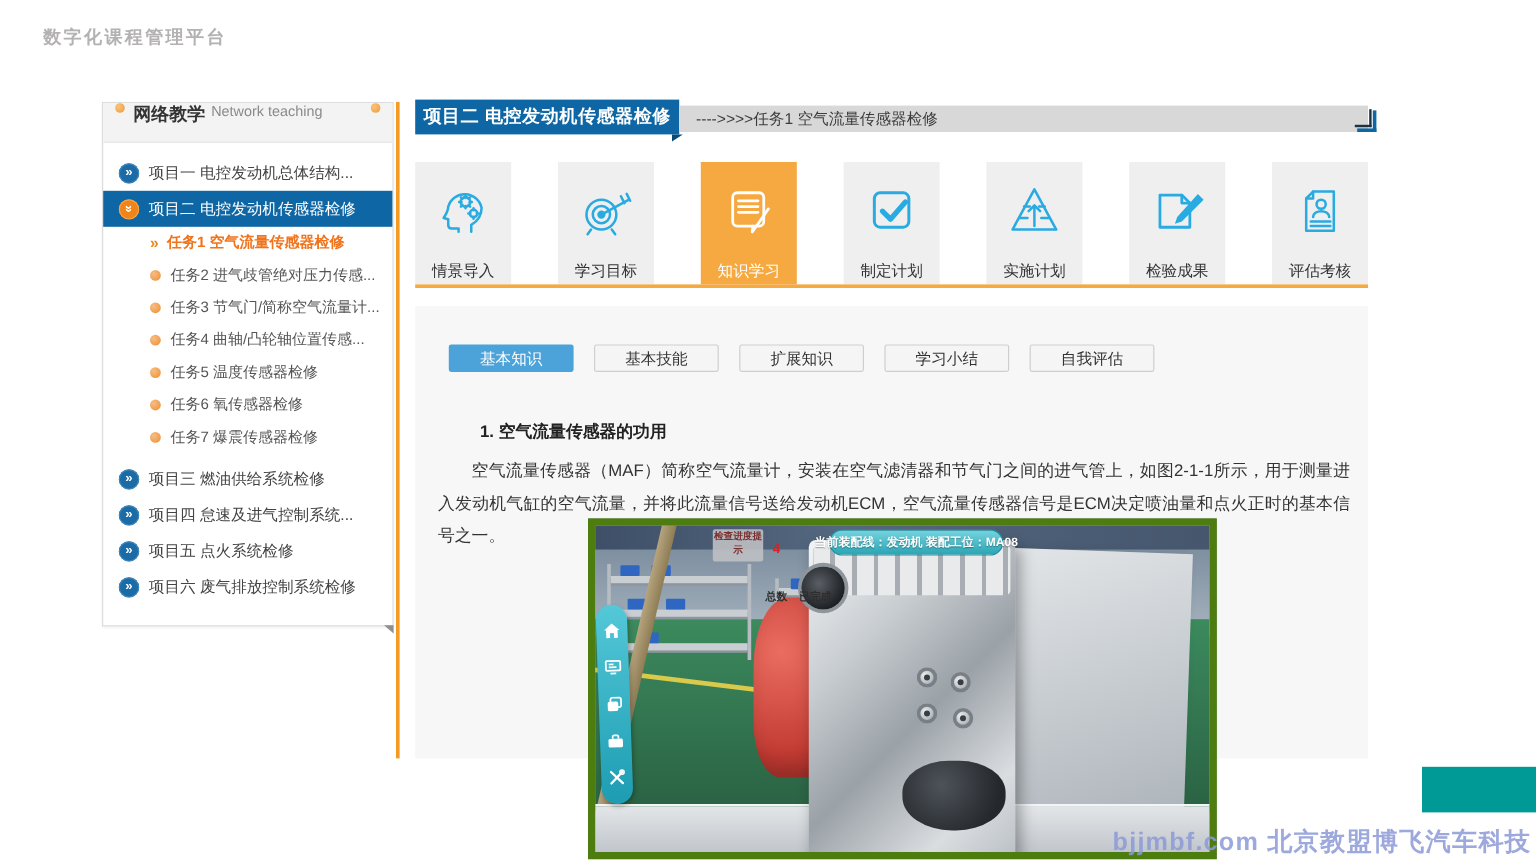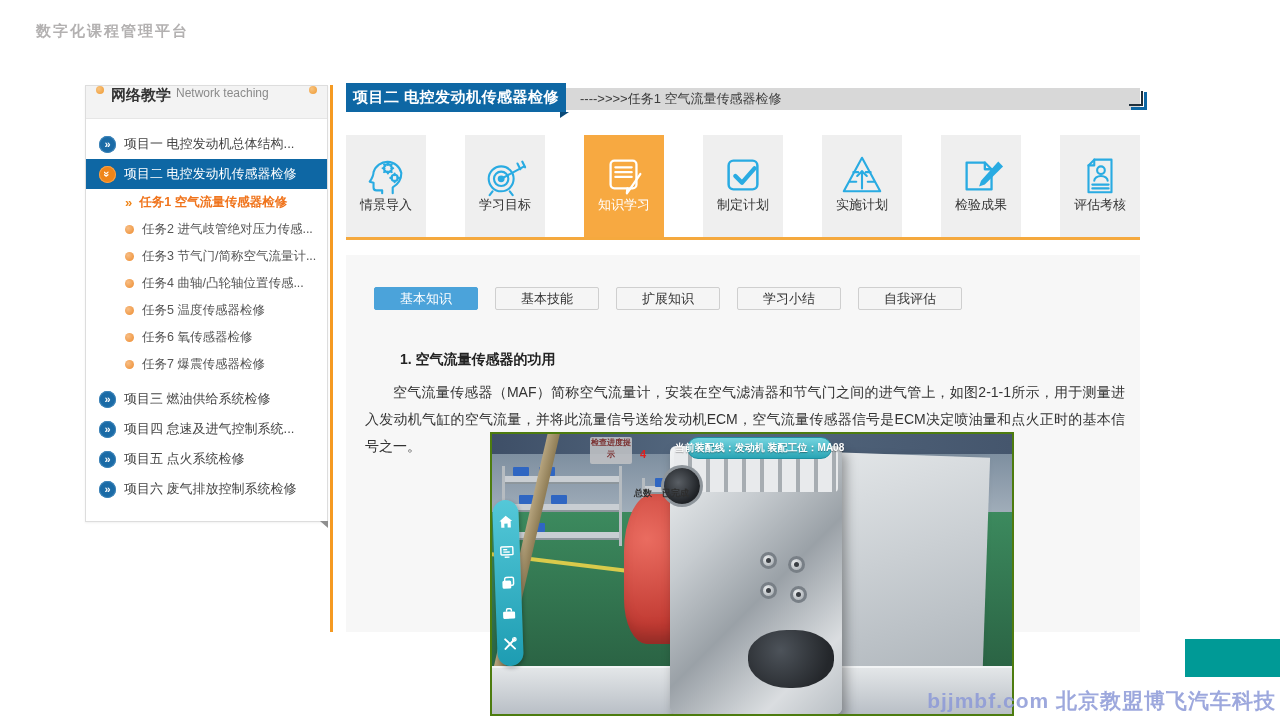--- a/index.html
+++ b/index.html
@@ -52,21 +52,21 @@
     font-size:13px; color:#3c3c3c; }
   .corner-bracket { position:absolute; left:1131px; top:92px; width:16px; height:18px;
     border-right:3px solid #0e67a4; border-bottom:3px solid #0e67a4; }
   .corner-bracket::before { content:""; position:absolute; right:1px; bottom:1px; width:12px;
     height:13px; border-right:2px solid #20303c; border-bottom:2px solid #20303c; }
 
   
   .steps { position:absolute; left:346px; top:135px; width:794px; height:102px; }
   .step { position:absolute; top:0; width:80px; height:102px; background:#efefef;
     display:flex; flex-direction:column; align-items:center; justify-content:flex-end;
-    padding-bottom:23px; cursor:pointer; }
+    padding-bottom:2px; cursor:pointer; }
   .step .ic { position:absolute; top:12px; left:50%; transform:translateX(-50%); width:52px; height:56px;
     display:flex; align-items:center; justify-content:center; }
   .step .ic svg { stroke:#29abe2; }
   .step .ic svg .fillp { fill:#29abe2; }
   .step-label { font-size:13px; color:#333; }
   .step.active { background:#f7a941; }
   .step.active .ic svg { stroke:#fff; }
   .step.active .step-label { color:#fff; }
   .steps-underline { position:absolute; left:346px; top:237px; width:794px; height:3px; background:#f5a93e; }
 
@@ -75,21 +75,21 @@
   .tab-btn { position:absolute; top:32px; width:104px; height:23px; font-size:13px; color:#333;
     background:#f5f5f5; border:1px solid #cfcfcf; border-radius:2px;
     display:flex; align-items:center; justify-content:center; cursor:pointer; }
   .tab-btn.active { background:#4ba3da; border-color:#4ba3da; color:#fff; }
   .content-heading { position:absolute; left:54px; top:96px; font-size:14px; font-weight:bold; color:#222; }
   .content-paragraph { position:absolute; left:19px; top:124px; width:760px; font-size:14px;
     line-height:27px; color:#333; text-indent:2em; text-align:justify; }
 
   
   .figure { position:absolute; left:490px; top:432px; width:524px; height:284px;
-    border:2px solid #4d7c0f; background:#8fa0ae; overflow:hidden; z-index:5; }
+    border:6px solid #4d7c0f; background:#8fa0ae; overflow:hidden; z-index:5; }
   .fig-abs { position:absolute; }
   .sc-topstrip { left:0; top:0; width:100%; height:20px; background:linear-gradient(90deg,#3e4f67,#54687f 40%,#45566d); }
   .sc-wall { left:0; top:20px; width:100%; height:72px; background:linear-gradient(#7e8fa0,#a8b4bf); }
   .sc-floor { left:0; top:78px; width:100%; height:160px; background:linear-gradient(#3c8a5e,#2a6243); }
   .sc-walkway { left:0; top:232px; width:100%; height:48px; background:linear-gradient(#e3e6e8,#b9bfc6); border-top:2px solid #f2f4f5; }
   .sc-yellowline { left:-6px; top:128px; width:170px; height:4px; background:#d9ca4b; transform:rotate(7deg); }
   
   .rack { border-left:3px solid #b6bcc1; border-right:3px solid #b6bcc1; }
   .rack .shelf { position:absolute; left:0; width:100%; height:6px; background:#c9ced3; box-shadow:0 2px 0 #8d969c; }
   .bin { position:absolute; width:16px; height:9px; background:#2f66c2; border-radius:1px; }

